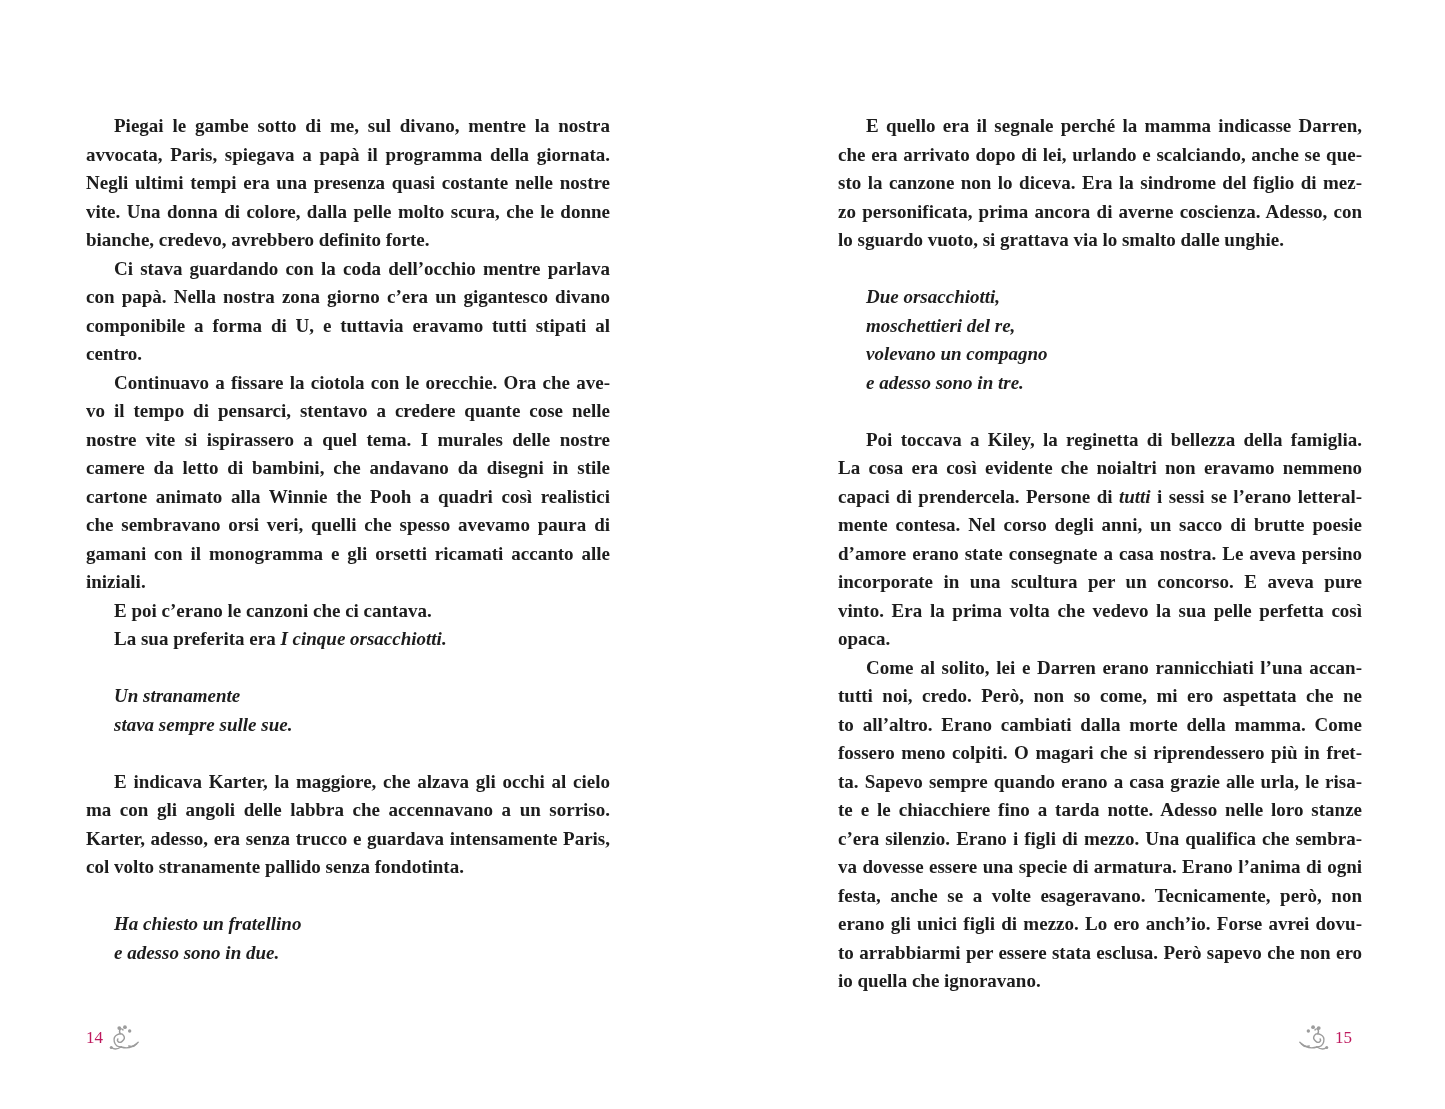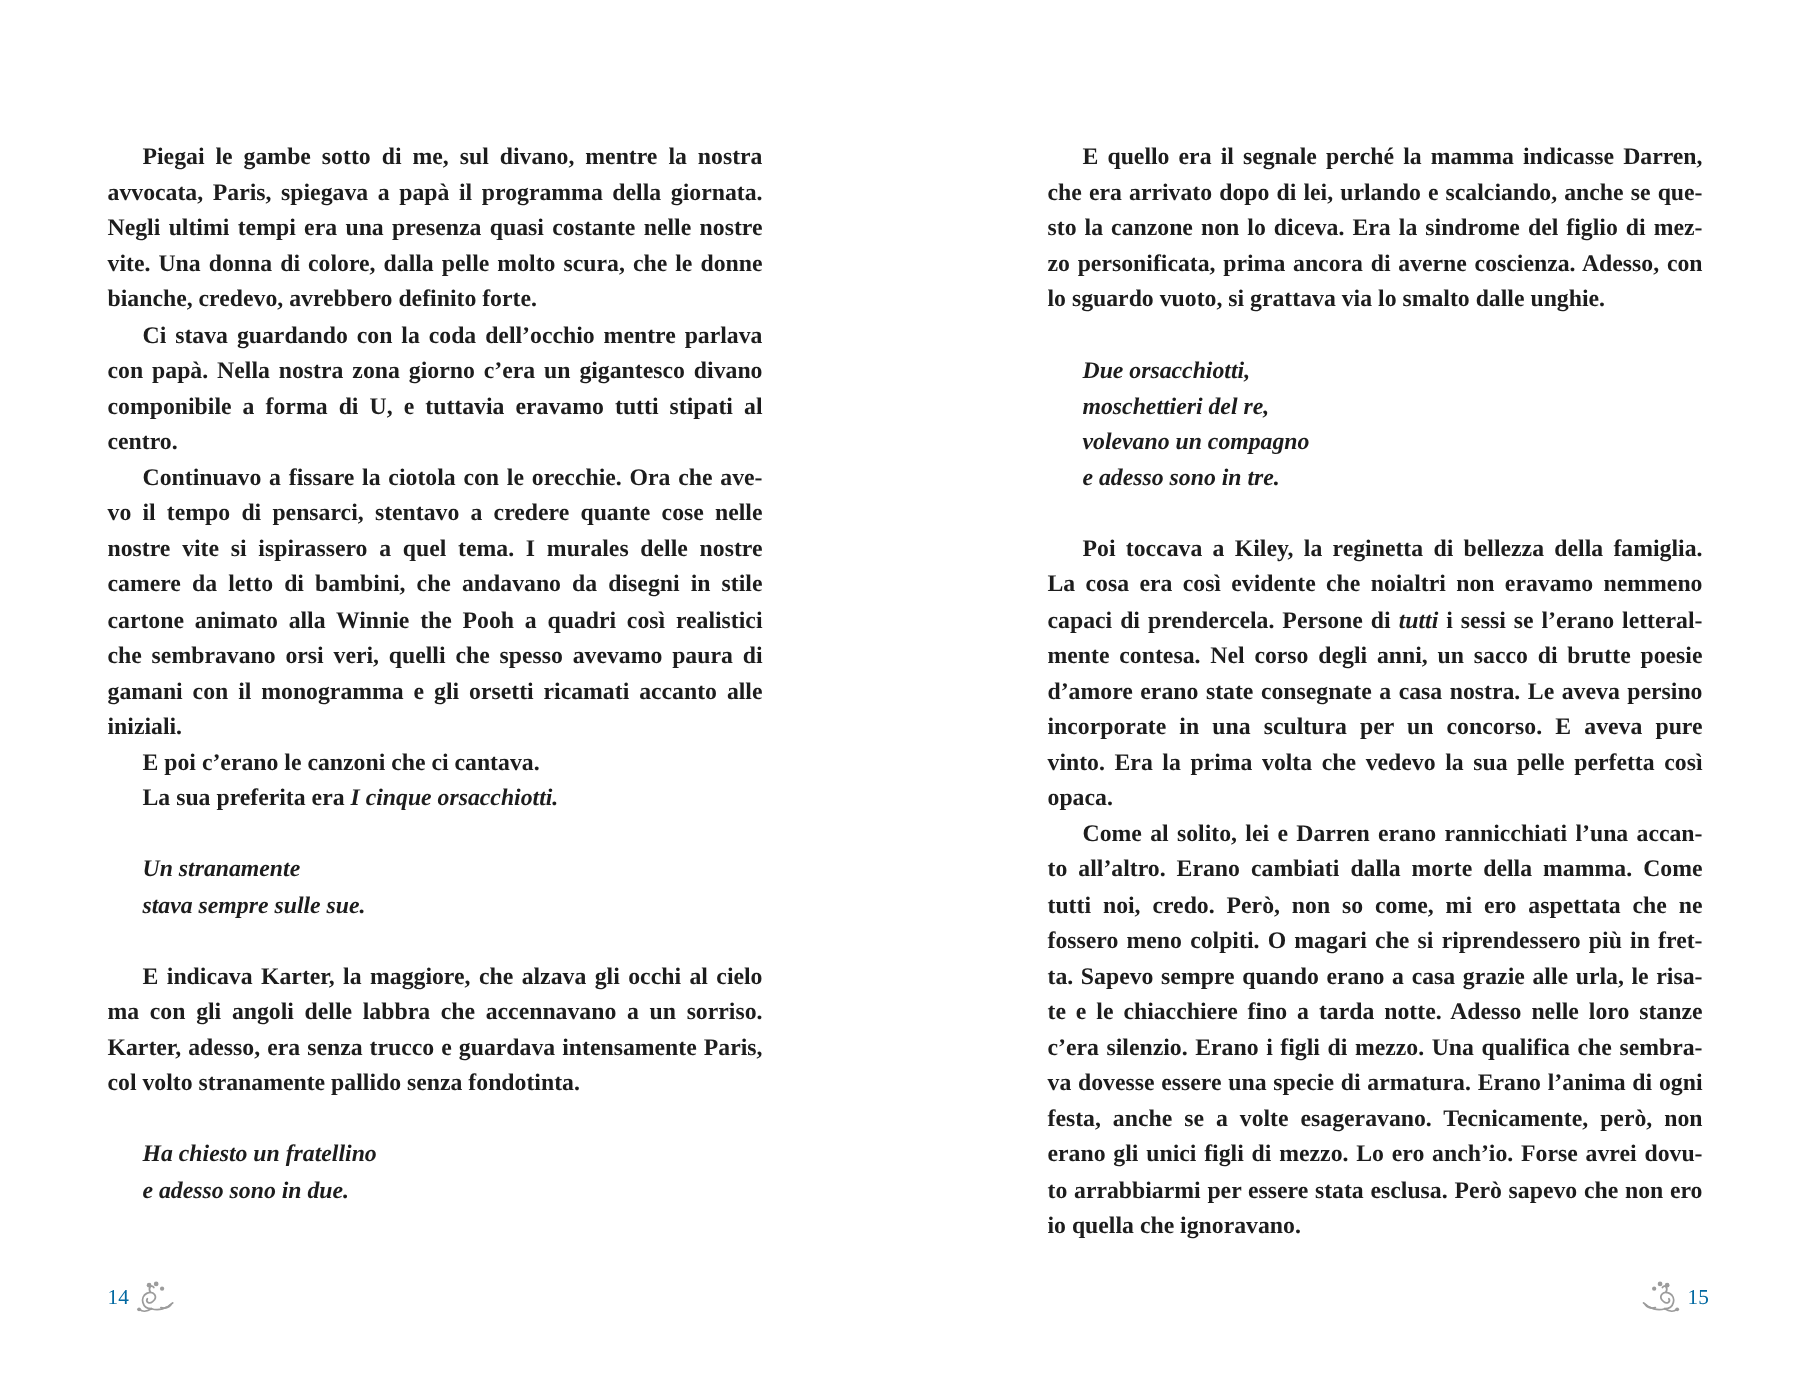--- a/index.html
+++ b/index.html
@@ -16,24 +16,24 @@
   #page-right{left:838px;}
   .para{margin:0;}
   .line{text-align:justify;}
   .line.just{text-align-last:justify;}
   .line.indent{text-indent:28px;}
   .poem{font-style:italic;margin:28.5px 0;}
   .poem .line{text-align:left;text-indent:28px;}
   .footer{
     position:absolute;top:1021px;height:34px;
     display:flex;align-items:center;gap:4px;
-    font-size:17px;color:#0369a1;
+    font-size:17px;color:#be185d;
   }
   #footer-left{left:86px;}
-  #footer-right{right:78px;}
+  #footer-right{right:93px;}
   .orn{display:block;color:#9c9c9c;}
   #footer-right .orn{transform:scaleX(-1);}
 </style>
 </head>
 <body>
 
 <div>
 
   <div id="page-left" class="page-text">
       <div class="para">
@@ -99,22 +99,22 @@
         <div class="line just">La cosa era così evidente che noialtri non eravamo nemmeno</div>
         <div class="line just">capaci di prendercela. Persone di <i>tutti</i> i sessi se l’erano letteral-</div>
         <div class="line just">mente contesa. Nel corso degli anni, un sacco di brutte poesie</div>
         <div class="line just">d’amore erano state consegnate a casa nostra. Le aveva persino</div>
         <div class="line just">incorporate in una scultura per un concorso. E aveva pure</div>
         <div class="line just">vinto. Era la prima volta che vedevo la sua pelle perfetta così</div>
         <div class="line">opaca.</div>
       </div>
       <div class="para">
         <div class="line indent just">Come al solito, lei e Darren erano rannicchiati l’una accan-</div>
+        <div class="line just">tutti noi, credo. Però, non so come, mi ero aspettata che ne</div>
         <div class="line just">to all’altro. Erano cambiati dalla morte della mamma. Come</div>
-        <div class="line just">tutti noi, credo. Però, non so come, mi ero aspettata che ne</div>
         <div class="line just">fossero meno colpiti. O magari che si riprendessero più in fret-</div>
         <div class="line just">ta. Sapevo sempre quando erano a casa grazie alle urla, le risa-</div>
         <div class="line just">te e le chiacchiere fino a tarda notte. Adesso nelle loro stanze</div>
         <div class="line just">c’era silenzio. Erano i figli di mezzo. Una qualifica che sembra-</div>
         <div class="line just">va dovesse essere una specie di armatura. Erano l’anima di ogni</div>
         <div class="line just">festa, anche se a volte esageravano. Tecnicamente, però, non</div>
         <div class="line just">erano gli unici figli di mezzo. Lo ero anch’io. Forse avrei dovu-</div>
         <div class="line just">to arrabbiarmi per essere stata esclusa. Però sapevo che non ero</div>
         <div class="line">io quella che ignoravano.</div>
       </div>

